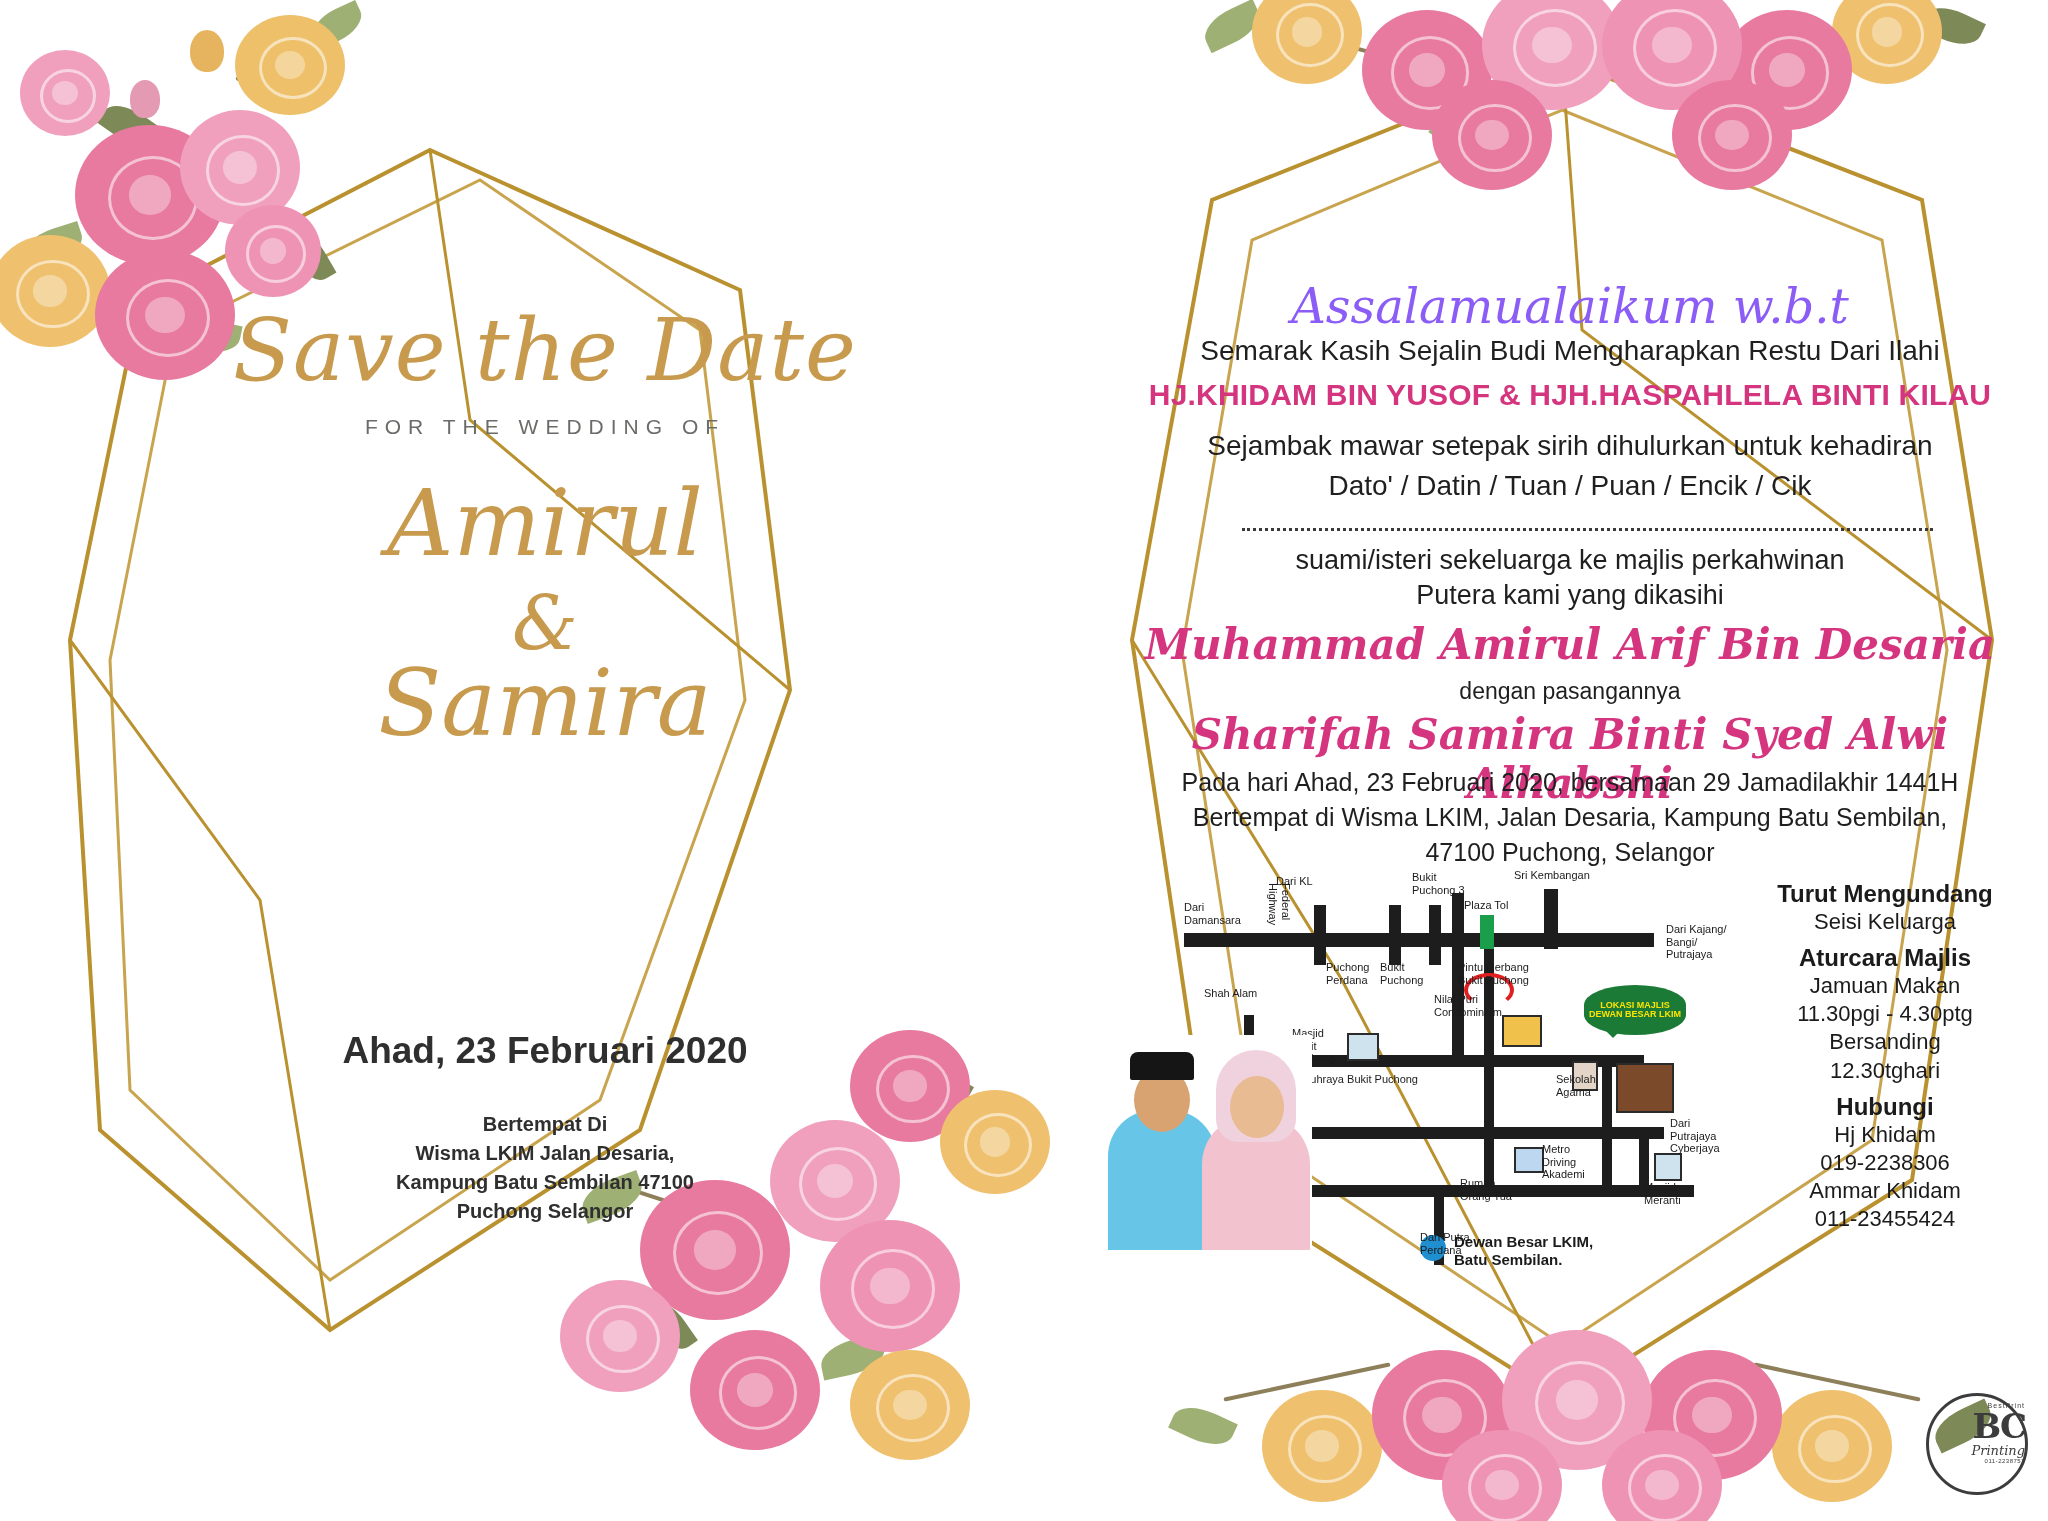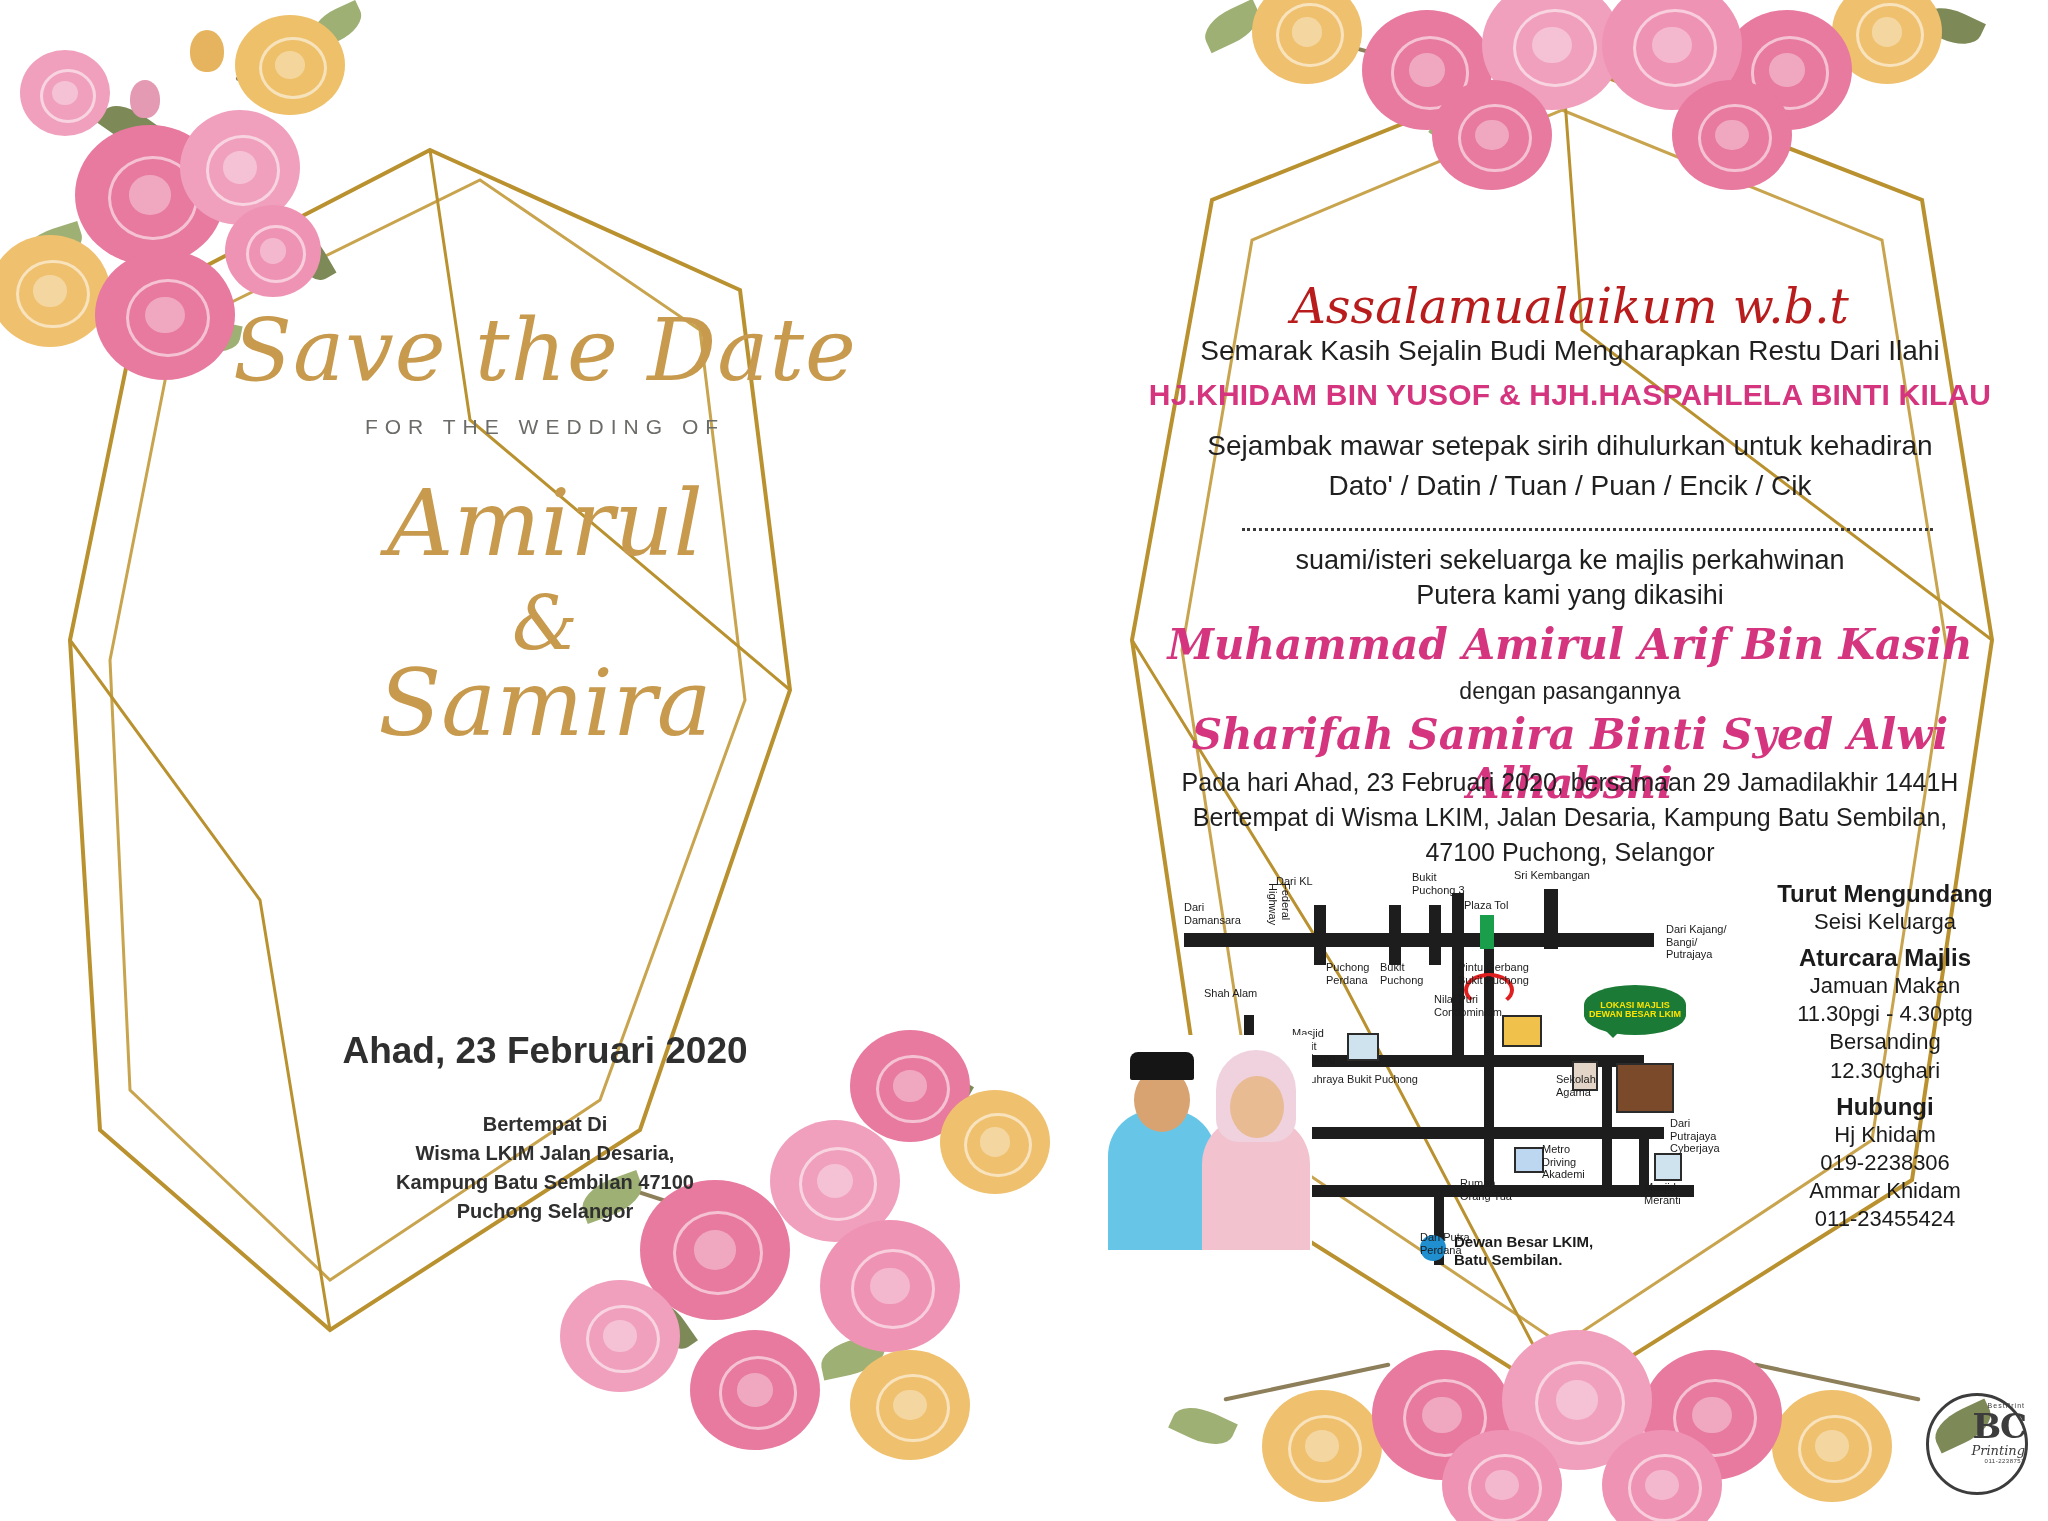--- a/index.html
+++ b/index.html
@@ -26,21 +26,21 @@
   
   .l-save{position:absolute;left:0;right:0;top:300px;text-align:center;font-family:"DejaVu Serif",serif;font-style:italic;font-size:86px;color:#c79a4e;letter-spacing:1px;}
   .l-sub{position:absolute;left:0;right:0;top:415px;text-align:center;font-size:21px;letter-spacing:7px;color:#6b6b68;}
   .l-name1{position:absolute;left:0;right:0;top:470px;text-align:center;font-family:"DejaVu Serif",serif;font-style:italic;font-size:92px;color:#c79a4e;}
   .l-amp{position:absolute;left:0;right:0;top:580px;text-align:center;font-family:"DejaVu Serif",serif;font-style:italic;font-size:74px;color:#c79a4e;}
   .l-name2{position:absolute;left:0;right:0;top:650px;text-align:center;font-family:"DejaVu Serif",serif;font-style:italic;font-size:92px;color:#c79a4e;}
   .l-date{position:absolute;left:0;right:0;top:1030px;text-align:center;font-size:37px;font-weight:bold;color:#2f2f2f;}
   .l-venue{position:absolute;left:0;right:0;top:1110px;text-align:center;font-size:20px;font-weight:bold;color:#2f2f2f;line-height:1.45;}
 
   
-  .r-salam{position:absolute;left:0;right:0;top:278px;text-align:center;font-family:"DejaVu Serif",serif;font-style:italic;font-size:48px;color:#b91c1c;}
+  .r-salam{position:absolute;left:0;right:0;top:278px;text-align:center;font-family:"DejaVu Serif",serif;font-style:italic;font-size:48px;color:#8b5cf6;}
   .r-line{position:absolute;left:0;right:0;text-align:center;color:#1f1f1f;}
   .r-semarak{top:335px;font-size:28px;}
   .r-parents{position:absolute;left:0;right:0;top:378px;text-align:center;font-size:30px;font-weight:bold;color:#d4357e;letter-spacing:.2px;}
   .r-sejambak{top:430px;font-size:28px;}
   .r-dato{top:470px;font-size:28px;}
   .r-dots{position:absolute;left:150px;right:115px;top:528px;border-top:3px dotted #3a3a3a;}
   .r-suami{top:545px;font-size:27px;}
   .r-putera{top:580px;font-size:27px;}
   .r-groom{position:absolute;left:0;right:0;top:620px;text-align:center;font-family:"DejaVu Serif",serif;font-style:italic;font-weight:bold;font-size:42px;color:#d4357e;}
   .r-dengan{top:678px;font-size:23px;}
@@ -191,21 +191,21 @@
   </div>
 
   <div class="r-salam">Assalamualaikum w.b.t</div>
   <div class="r-line r-semarak">Semarak Kasih Sejalin Budi Mengharapkan Restu Dari Ilahi</div>
   <div class="r-parents">HJ.KHIDAM BIN YUSOF &amp; HJH.HASPAHLELA BINTI KILAU</div>
   <div class="r-line r-sejambak">Sejambak mawar setepak sirih dihulurkan untuk kehadiran</div>
   <div class="r-line r-dato">Dato' / Datin / Tuan / Puan / Encik / Cik</div>
   <div class="r-dots"></div>
   <div class="r-line r-suami">suami/isteri sekeluarga ke majlis perkahwinan</div>
   <div class="r-line r-putera">Putera kami yang dikasihi</div>
-  <div class="r-groom">Muhammad Amirul Arif Bin Kasih</div>
+  <div class="r-groom">Muhammad Amirul Arif Bin Desaria</div>
   <div class="r-line r-dengan">dengan pasangannya</div>
   <div class="r-bride">Sharifah Samira Binti Syed Alwi Alhabshi</div>
   <div class="r-line r-pada">Pada hari Ahad, 23 Februari 2020, bersamaan 29 Jamadilakhir 1441H</div>
   <div class="r-line r-tempat">Bertempat di Wisma LKIM, Jalan Desaria, Kampung Batu Sembilan,</div>
   <div class="r-line r-pos">47100 Puchong, Selangor</div>
 
   <div class="detail">
     <div class="h">Turut Mengundang</div>
     <div class="t">Seisi Keluarga</div>
     <div class="h">Aturcara Majlis</div>

